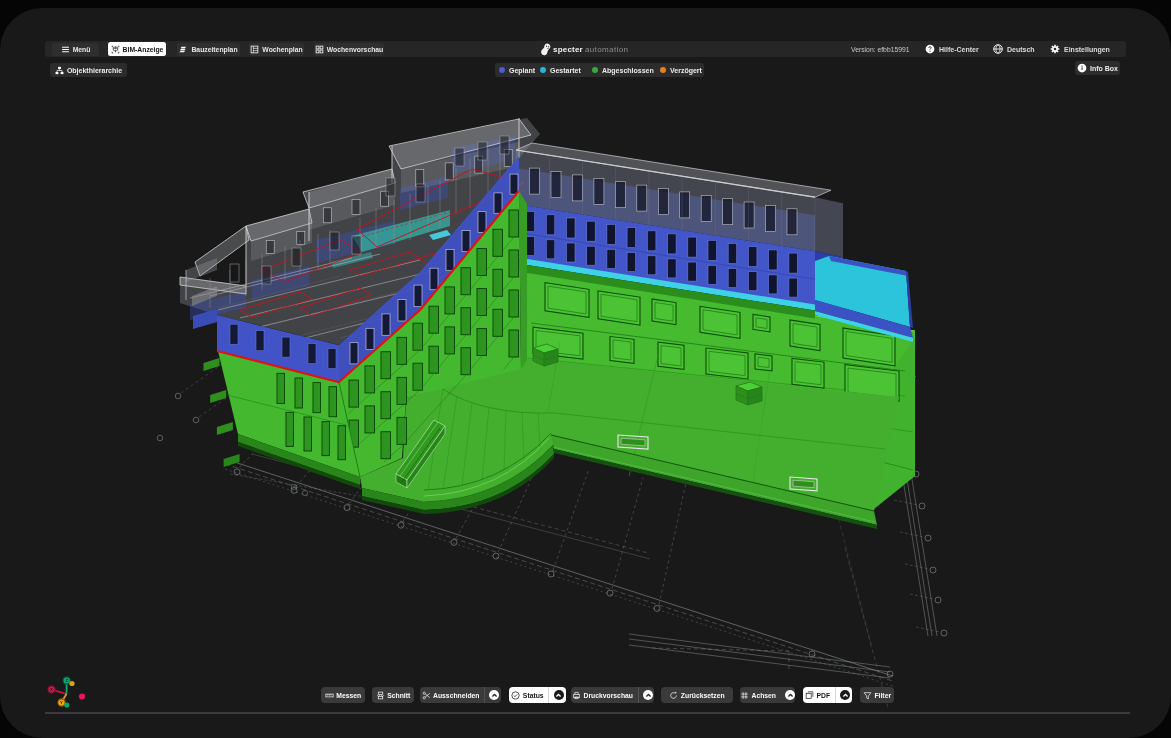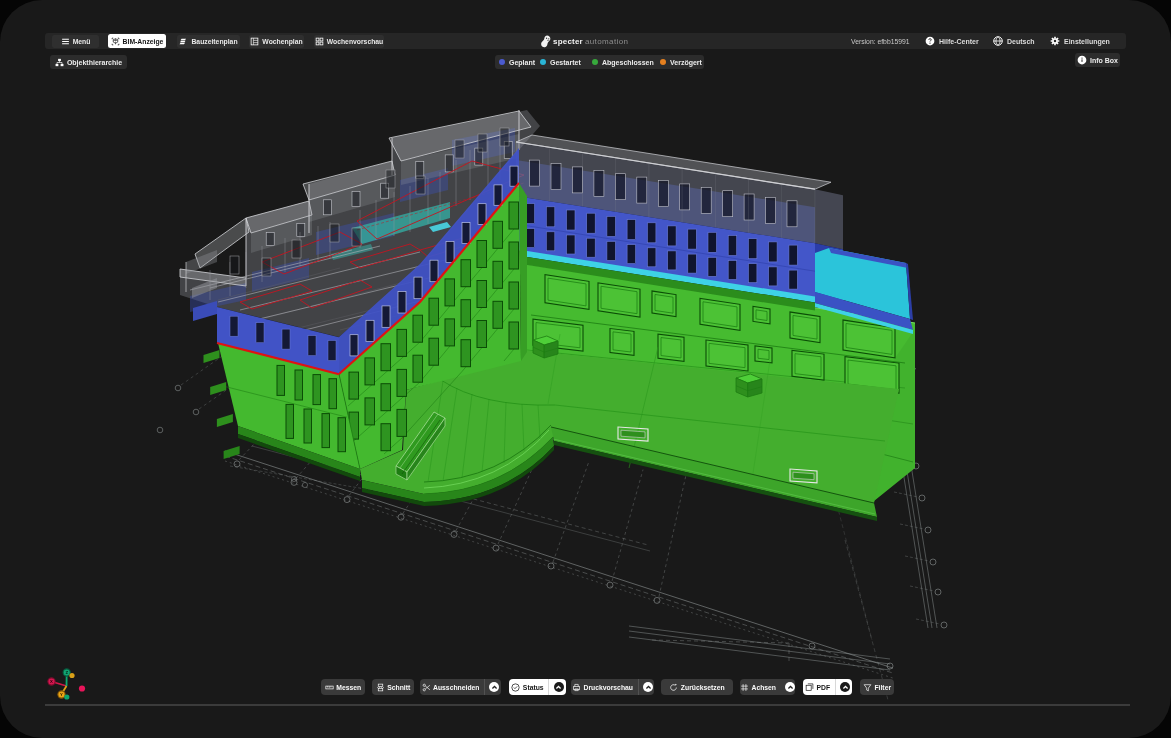--- a/index.html
+++ b/index.html
@@ -1,17 +1,17 @@
 <!DOCTYPE html>
 <html><head><meta charset="utf-8">
 <style>
 * { margin:0; padding:0; box-sizing:border-box; }
 html,body { width:1171px; height:738px; background:#050505; overflow:hidden;
   font-family:"Liberation Sans", sans-serif; }
-.win { position:absolute; inset:0; background:#191919; border-radius:42px; overflow:hidden; }
+.win { position:absolute; inset:0; background:#191919; border-radius:42px; overflow:hidden;margin-top:8px; }
 .stage { position:absolute; inset:0; }
 .topbar { position:absolute; left:45px; top:33px; width:1081px; height:16px; background:#262626; border-radius:3px; }
 .tab { position:absolute; top:1.5px; height:13px; display:flex; align-items:center; justify-content:center; gap:3px;
   background:#2f2f2f; border-radius:2.5px; color:#e8e8e8; font-size:6.8px; font-weight:bold; white-space:nowrap; overflow:hidden; }
 .tab.active { background:#ffffff; color:#151515; top:1px; height:14px; }
 .logo { position:absolute; left:495px; top:0; height:16px; display:flex; align-items:center; gap:2px; }
 .logo b { color:#f2f2f2; font-size:8px; letter-spacing:0.2px; }
 .logo span { color:#8d8d8d; font-size:8px; letter-spacing:0.4px; }
 .bi { position:absolute; height:16px; top:0; display:flex; align-items:center; gap:4px; color:#dcdcdc;
   font-size:7px; font-weight:bold; white-space:nowrap; }

